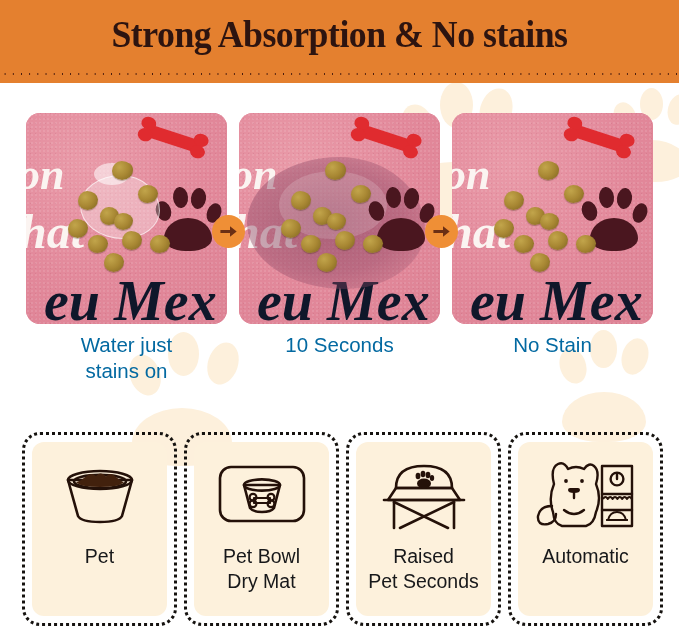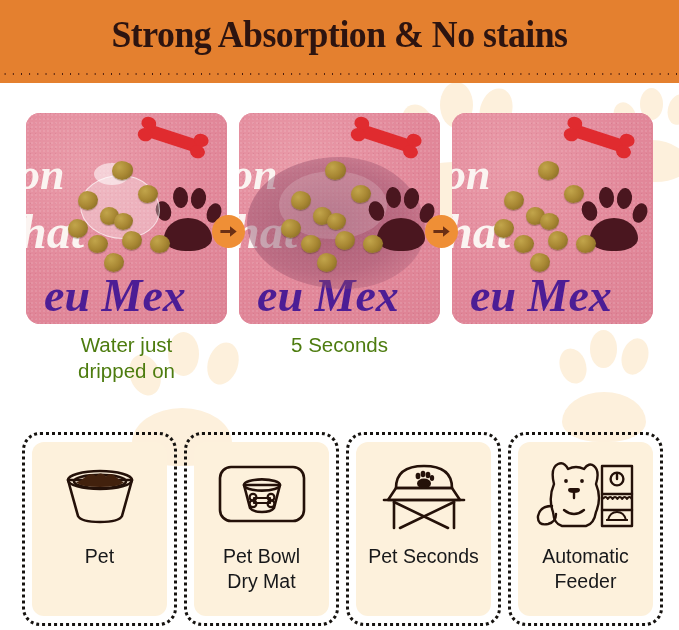--- a/index.html
+++ b/index.html
@@ -111,21 +111,21 @@
     position: absolute;
     font-family: "Liberation Serif", serif;
     font-style: italic;
     font-weight: bold;
     color: #fbf4f1;
     line-height: 1;
     user-select: none;
   }
   .word-on  { left: -8px;  top: 40px;  font-size: 44px; }
   .word-hat { left: -6px;  top: 95px;  font-size: 48px; }
-  .word-red { left: 18px;  top: 160px; font-size: 46px; color: #4c1d95; font-style: italic; }
+  .word-red { left: 18px;  top: 160px; font-size: 56px; color: #0f172a; font-style: italic; }
 
   
   .bone {
     position: absolute;
     left: 110px;
     top: 12px;
     width: 74px;
     height: 26px;
     transform: rotate(18deg);
   }
@@ -250,21 +250,21 @@
     height: 72px;
     z-index: 3;
   }
   .caption {
     position: absolute;
     top: 0;
     width: 201px;
     text-align: center;
     font-size: 20.5px;
     line-height: 26px;
-    color: #4d7c0f;
+    color: #0369a1;
   }
   #caption-1 { left: 26px; }
   #caption-2 { left: 239px; }
   #caption-3 { left: 452px; }
 
   
   #feature-cards {
     position: absolute;
     left: 0;
     top: 424px;
@@ -457,24 +457,27 @@
   <div class="arrow-badge" id="arrow-badge-2">
     <svg class="arrow-glyph" viewBox="0 0 20 20">
       <path d="M1.5 8.3 H11.6 V4.4 L18.6 10 L11.6 15.6 V11.7 H1.5 Z" fill="#6b2f14"></path>
     </svg>
   </div>
 </div>
 
 <div id="caption-row">
   <div class="caption" id="caption-1">
     <div>Water just</div>
-    <div>dripped on</div>
+    <div>stains on</div>
   </div>
   <div class="caption" id="caption-2">
-    <div>5 Seconds</div>
+    <div>10 Seconds</div>
+  </div>
+  <div class="caption" id="caption-3">
+    <div>No Stain</div>
   </div>
 </div>
 
 <div id="feature-cards">
 
   <div class="feature-card" id="feature-card-1">
     <div class="feature-inner">
       <svg class="feature-icon" viewBox="0 0 108 84">
         <g fill="none" stroke="#241109" stroke-width="2.6" stroke-linejoin="round">
           <path d="M22 26 H86 L76 62 Q73 68 54 68 Q35 68 32 62 Z"></path>
@@ -526,20 +529,21 @@
         </g>
         <g fill="#241109">
           <ellipse cx="48" cy="22" rx="2.4" ry="3.2"></ellipse>
           <ellipse cx="53" cy="20" rx="2.4" ry="3.3"></ellipse>
           <ellipse cx="58" cy="21" rx="2.4" ry="3.2"></ellipse>
           <ellipse cx="62" cy="24" rx="2.2" ry="3"></ellipse>
           <ellipse cx="54" cy="29.5" rx="7" ry="5"></ellipse>
         </g>
       </svg>
       <div class="feature-label">
+        <div>Raised</div>
         <div>Pet Seconds</div>
       </div>
     </div>
   </div>
 
   <div class="feature-card" id="feature-card-4">
     <div class="feature-inner">
       <svg class="feature-icon" viewBox="0 0 108 84">
         <g fill="none" stroke="#241109" stroke-width="2.4" stroke-linejoin="round" stroke-linecap="round">
           <path d="M22 30 Q18 14 26 10 Q32 7 36 15 Q44 11 52 15 Q57 8 62 12 Q68 17 64 30 Q70 44 64 58 Q62 70 54 72 H30 Q22 70 21 58 Q16 44 22 30 Z"></path>
@@ -558,18 +562,17 @@
           <path d="M85 19.5 V25"></path>
         </g>
         <g fill="none" stroke="#241109" stroke-width="1.9" stroke-linejoin="round">
           <path d="M71 45 q2.4 -4 4.8 0 q2.4 -4 4.8 0 q2.4 -4 4.8 0 q2.4 -4 4.8 0 q2.4 -4 4.8 0 q2.4 -4 4.8 0"></path>
           <path d="M76 66 q2 -8 9 -8 q7 0 9 8 Z"></path>
           <path d="M74 66 H96"></path>
         </g>
       </svg>
       <div class="feature-label">
         <div>Automatic</div>
-        <div>Feeder</div>
       </div>
     </div>
   </div>
 
 </div>
 
 </body></html>

